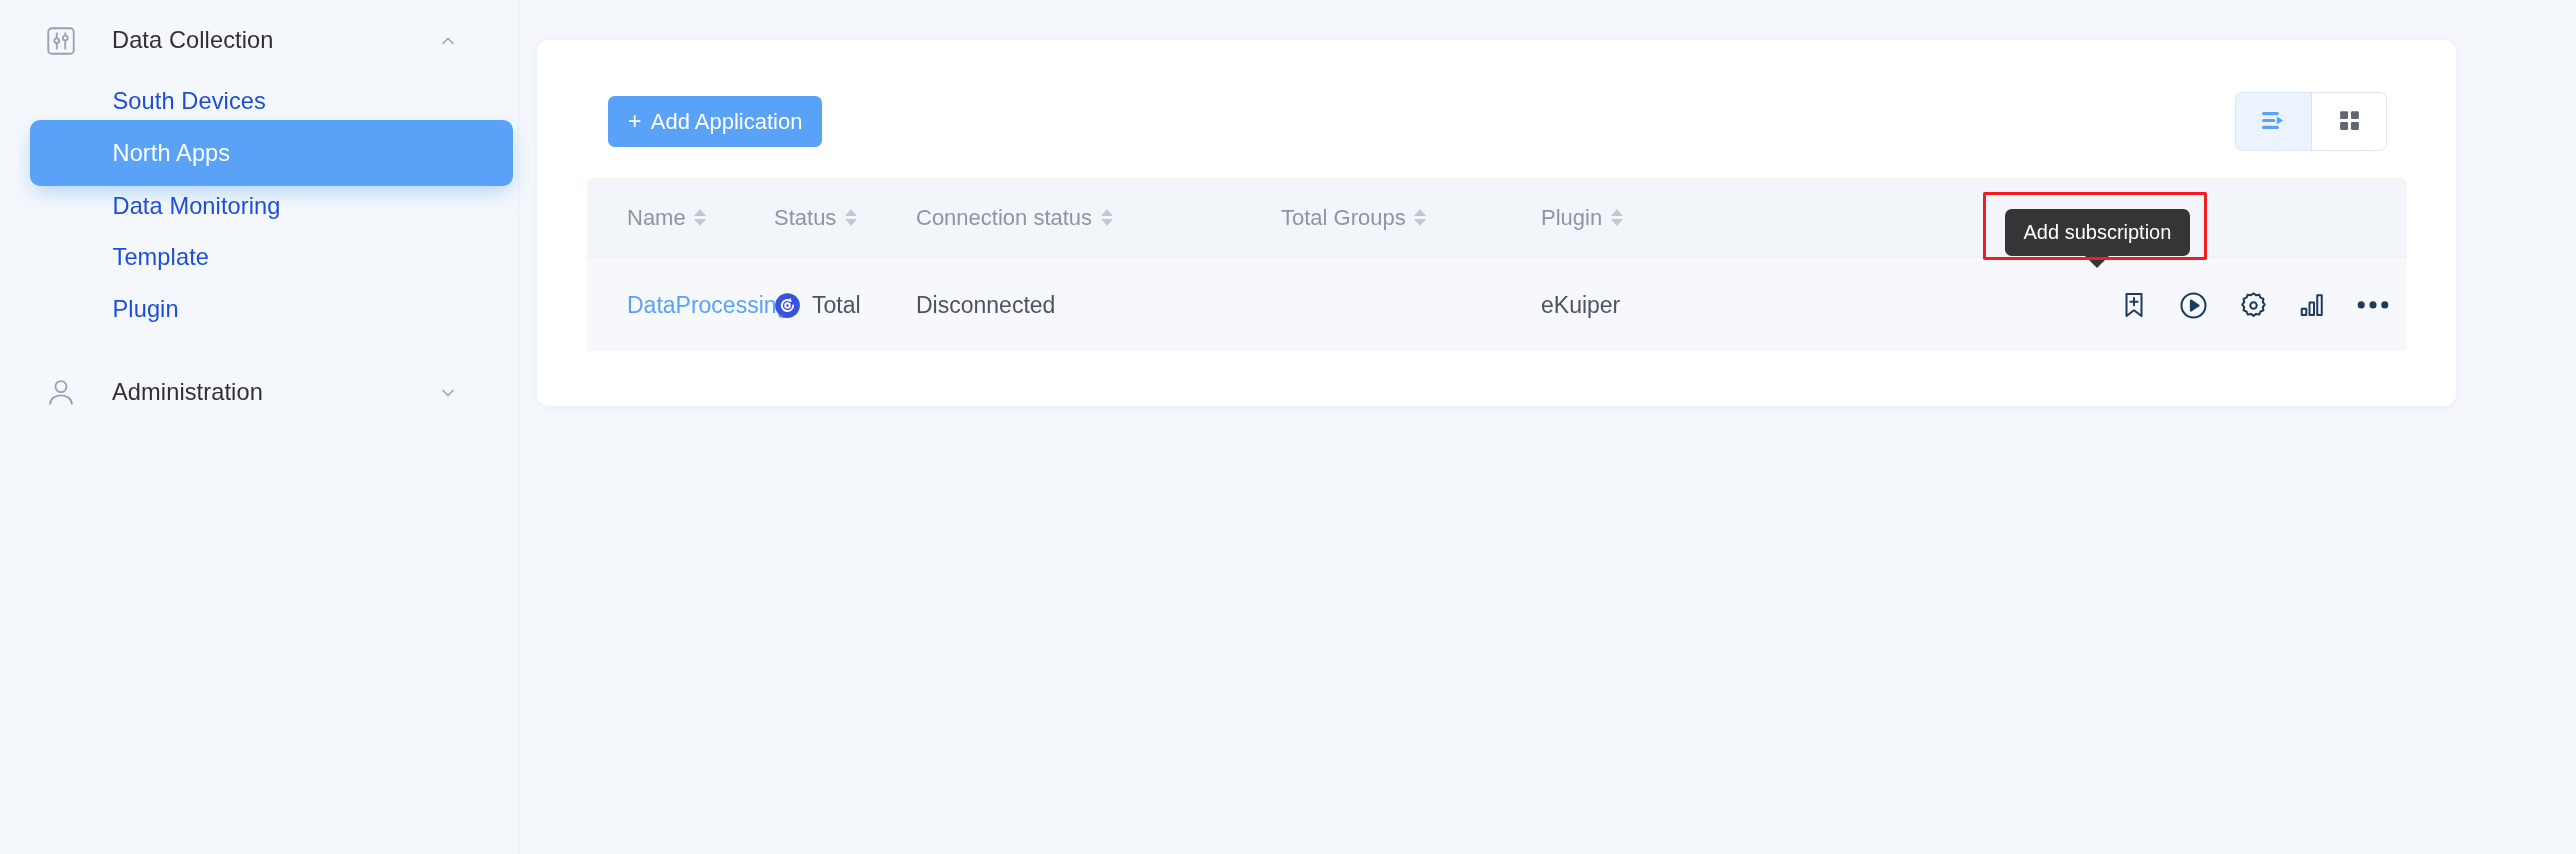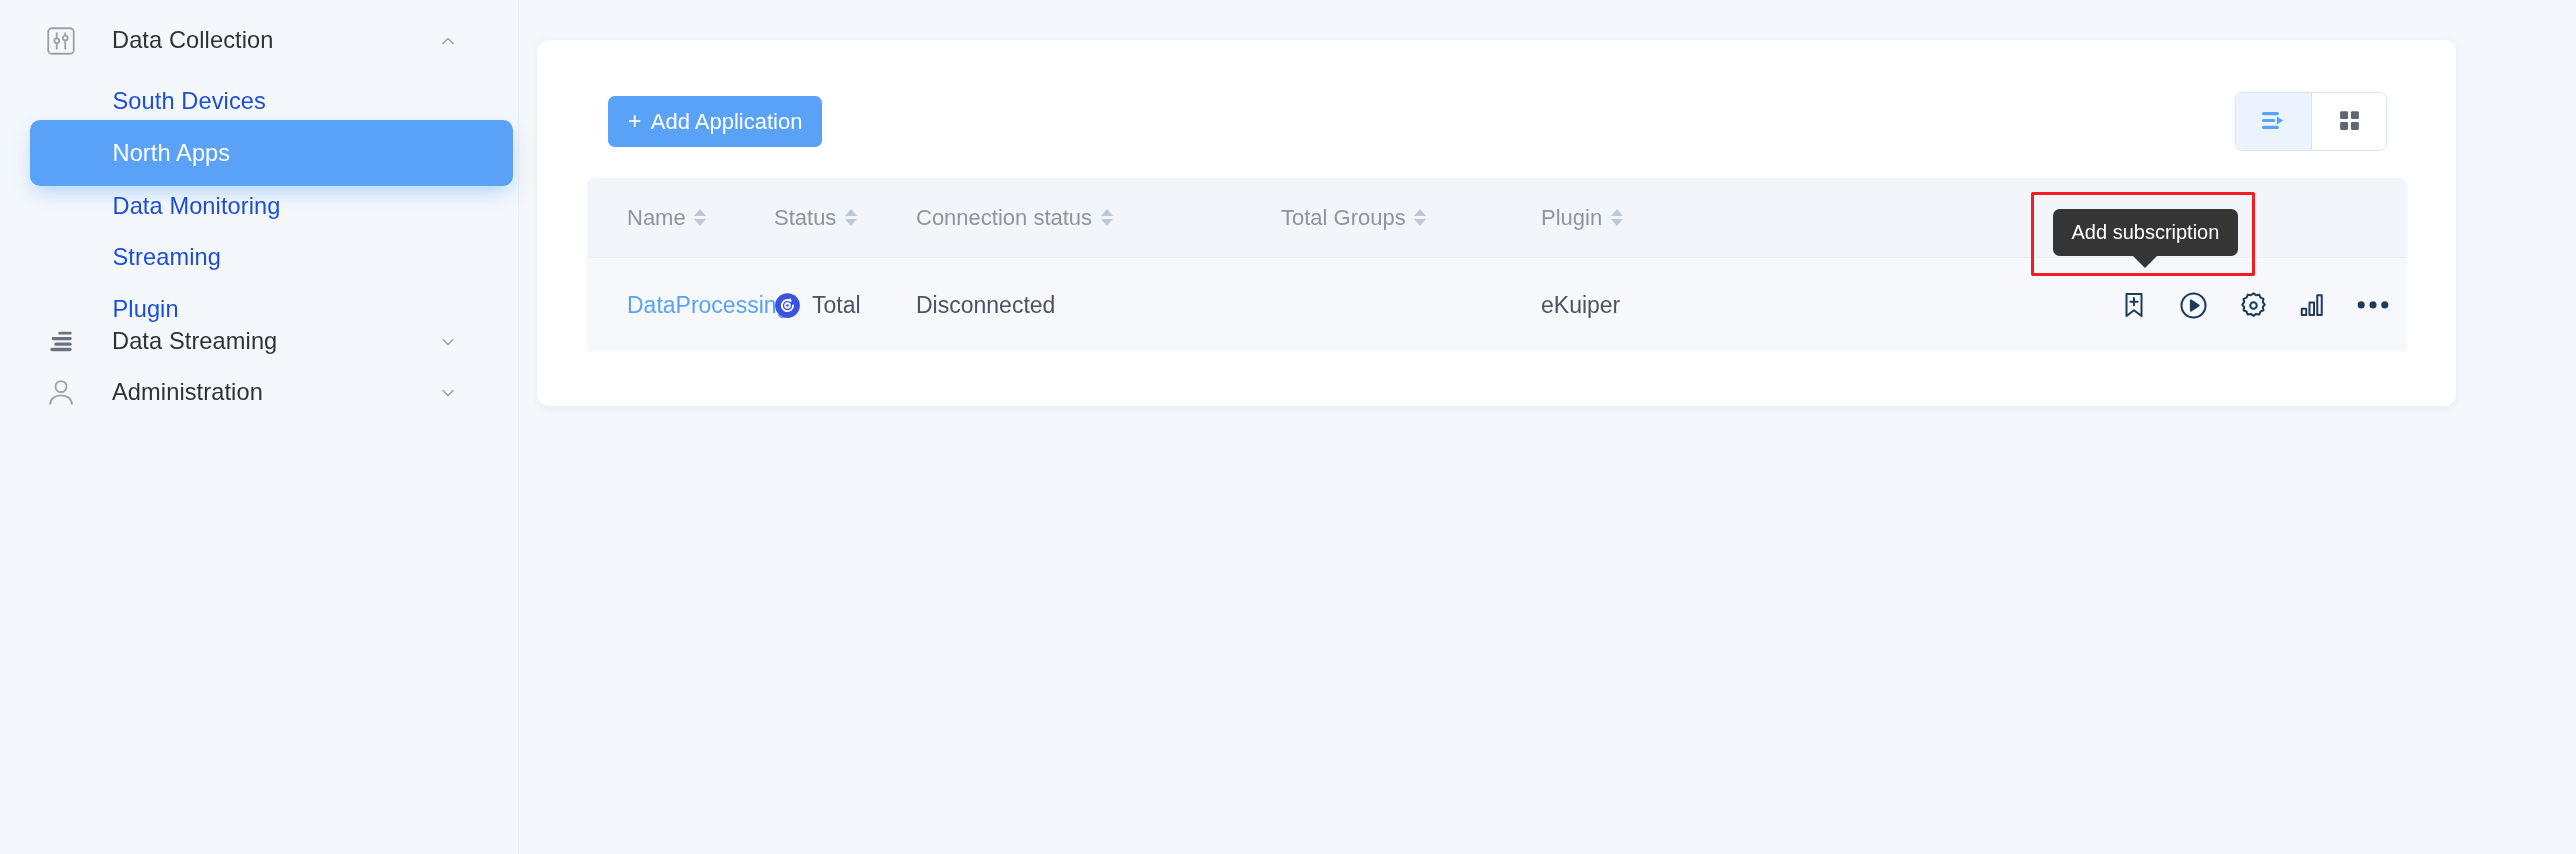--- a/index.html
+++ b/index.html
@@ -119,21 +119,21 @@
   .td.status { gap: 11px; }
   .status-dot { width: 27px; height: 27px; flex: 0 0 27px; }
 
   .actions {
     position: absolute; right: 18.5px; top: 0; height: 94px;
     display: flex; align-items: center; gap: 29px;
   }
   .act { cursor: pointer; display: flex; align-items: center; justify-content: center; }
 
   
-  .tip-wrap { position: absolute; left: 1983px; top: 192px; width: 224px; height: 84px; margin-left: 48px; }
+  .tip-wrap { position: absolute; left: 1983px; top: 192px; width: 224px; height: 68px; }
   .tip-highlight {
     position: absolute; inset: 0;
     border: 3.4px solid #f41c20; border-radius: 1.7px;
     pointer-events: none;
   }
   .tooltip {
     position: absolute; left: 22px; top: 17px;
     background: #353535; color: #fff;
     font-size: 20px; border-radius: 6.7px;
     padding: 11.8px 18.5px 12.6px; white-space: nowrap;
@@ -180,43 +180,27 @@
 
     <div class="nav-sub active" style="top:120px">
       <span class="slabel">North Apps</span>
     </div>
 
     <div class="nav-sub" style="top:173px">
       <span class="slabel">Data Monitoring</span>
     </div>
 
     <div class="nav-sub" style="top:224px">
-      <span class="slabel">Streaming</span>
+      <span class="slabel">Template</span>
     </div>
 
     <div class="nav-sub" style="top:276px">
       <span class="slabel">Plugin</span>
     </div>
 
-    <div class="nav-group-head" style="top:318px">
-      <span class="gicon">
-        <svg width="32" height="32" viewBox="0 0 24 24" fill="#6d737c">
-          <rect x="10" y="4.3" width="10" height="2.1" rx="1"></rect>
-          <rect x="5" y="8.3" width="15" height="2.3" rx="1.1"></rect>
-          <rect x="7" y="12.3" width="13" height="2.5" rx="1.2"></rect>
-          <rect x="4" y="16.3" width="16" height="2.6" rx="1.3"></rect>
-        </svg>
-      </span>
-      <span class="glabel">Data Streaming</span>
-      <span class="chev">
-        <svg width="20" height="20" viewBox="0 0 24 24" fill="none" stroke="#9aa1ab" stroke-width="1.8" stroke-linecap="round" stroke-linejoin="round">
-            <polyline points="6 9 12 15 18 9"></polyline>
-          </svg>
-      </span>
-    </div>
 
     <div class="nav-group-head" style="top:369px">
       <span class="gicon">
         <svg width="34" height="34" viewBox="0 0 24 24" fill="none" stroke="#9aa1ab" stroke-width="1.25">
           <circle cx="12" cy="7.5" r="3.9"></circle>
           <path d="M4.3 20.2c0-4.1 3.5-6.6 7.7-6.6s7.7 2.5 7.7 6.6"></path>
         </svg>
       </span>
       <span class="glabel">Administration</span>
       <span class="chev">

